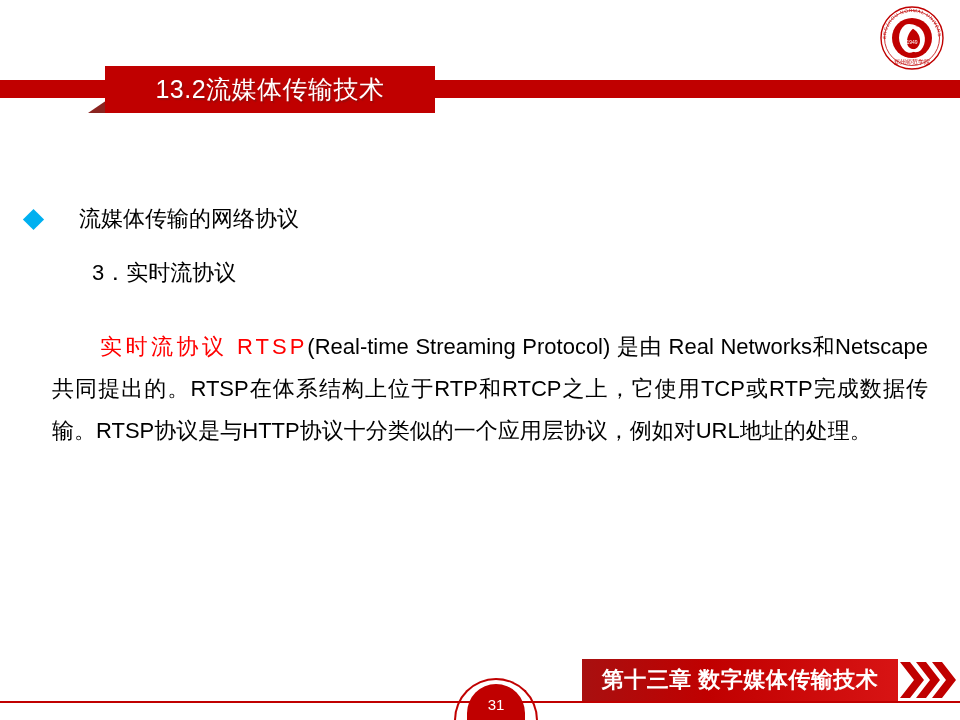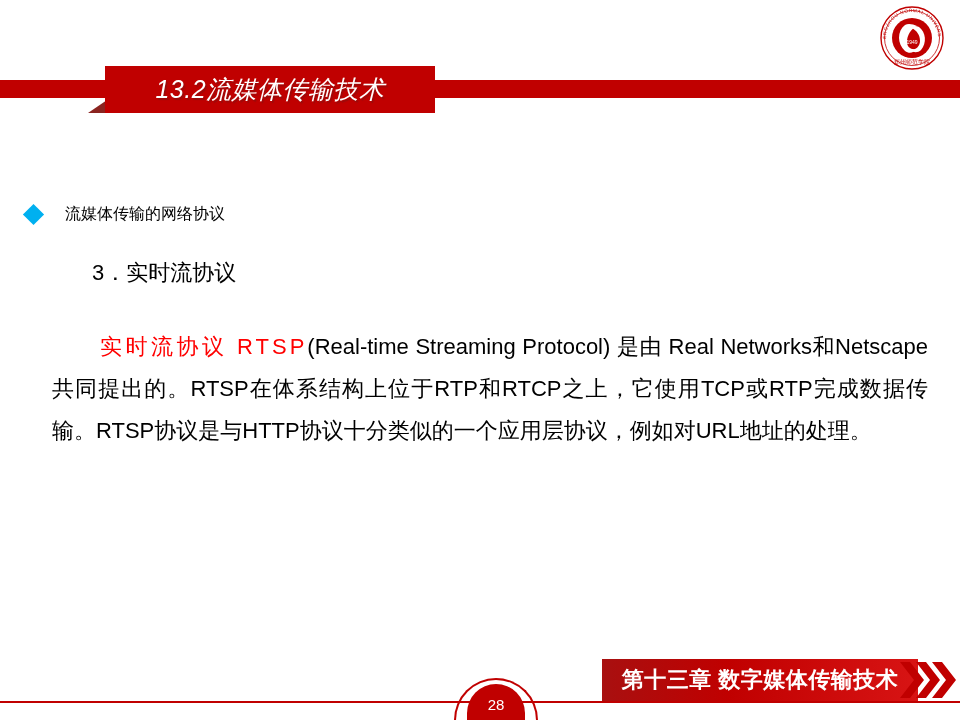--- a/index.html
+++ b/index.html
@@ -42,21 +42,20 @@
   .header-box {
     position: absolute;
     left: 105px;
     top: 66px;
     width: 330px;
     height: 47px;
     background: #C00000;
     display: flex;
     align-items: center;
     justify-content: center;
-    font-style: italic;
   }
   .header-box-title {
     color: #ffffff;
     font-size: 25px;
     letter-spacing: 0.5px;
     text-shadow: 1.5px 1.5px 1px rgba(120,20,20,0.55);
     white-space: nowrap;
   }
   .header-shadow {
     position: absolute;
@@ -87,22 +86,22 @@
     align-items: center;
   }
   .diamond {
     width: 15px;
     height: 15px;
     background: #00B0F0;
     transform: rotate(45deg);
     flex: 0 0 auto;
   }
   .bullet-text {
-    margin-left: 24px;
-    font-size: 16px;
+    margin-left: 38px;
+    font-size: 22px;
     color: #000000;
   }
 
   .sub-item {
     position: absolute;
     left: 92px;
     top: 258px;
     font-size: 22px;
     color: #000000;
     text-align: center;
@@ -174,21 +173,20 @@
   .footer-banner {
     position: absolute;
     left: 582px;
     top: 659px;
     width: 316px;
     height: 42px;
     background: linear-gradient(to right, #A81010 0%, #C00000 40%, #D81414 100%);
     display: flex;
     align-items: center;
     justify-content: center;
-    margin-left: 20px;
   }
   .footer-banner-text {
     color: #ffffff;
     font-size: 22px;
     font-weight: bold;
     letter-spacing: 0.5px;
     white-space: nowrap;
   }
 
   .chevrons {
@@ -238,21 +236,21 @@
 
   <p class="para">
     <span class="em-red">实时流协议 RTSP</span><span>(Real-time  Streaming  Protocol) 是由 Real Networks和Netscape共同提出的。RTSP在体系结构上位于RTP和RTCP之上，它使用TCP或RTP完成数据传输。RTSP协议是与HTTP协议十分类似的一个应用层协议，例如对URL地址的处理。</span>
   </p>
 
   <div class="footer-line"></div>
 
   <div class="page-badge">
     <div class="badge-arc"></div>
     <div class="badge-dome">
-      <span class="badge-num">28</span>
+      <span class="badge-num">31</span>
     </div>
   </div>
 
   <div class="footer-banner">
     <span class="footer-banner-text">第十三章 数字媒体传输技术</span>
   </div>
 
   <div class="chevrons">
     <svg viewBox="0 0 58 40" width="58" height="40" aria-hidden="true">
       <path d="M 2 2 L 16 20 L 2 38 L 12 38 L 26 20 L 12 2 Z" fill="#C00000"></path>

